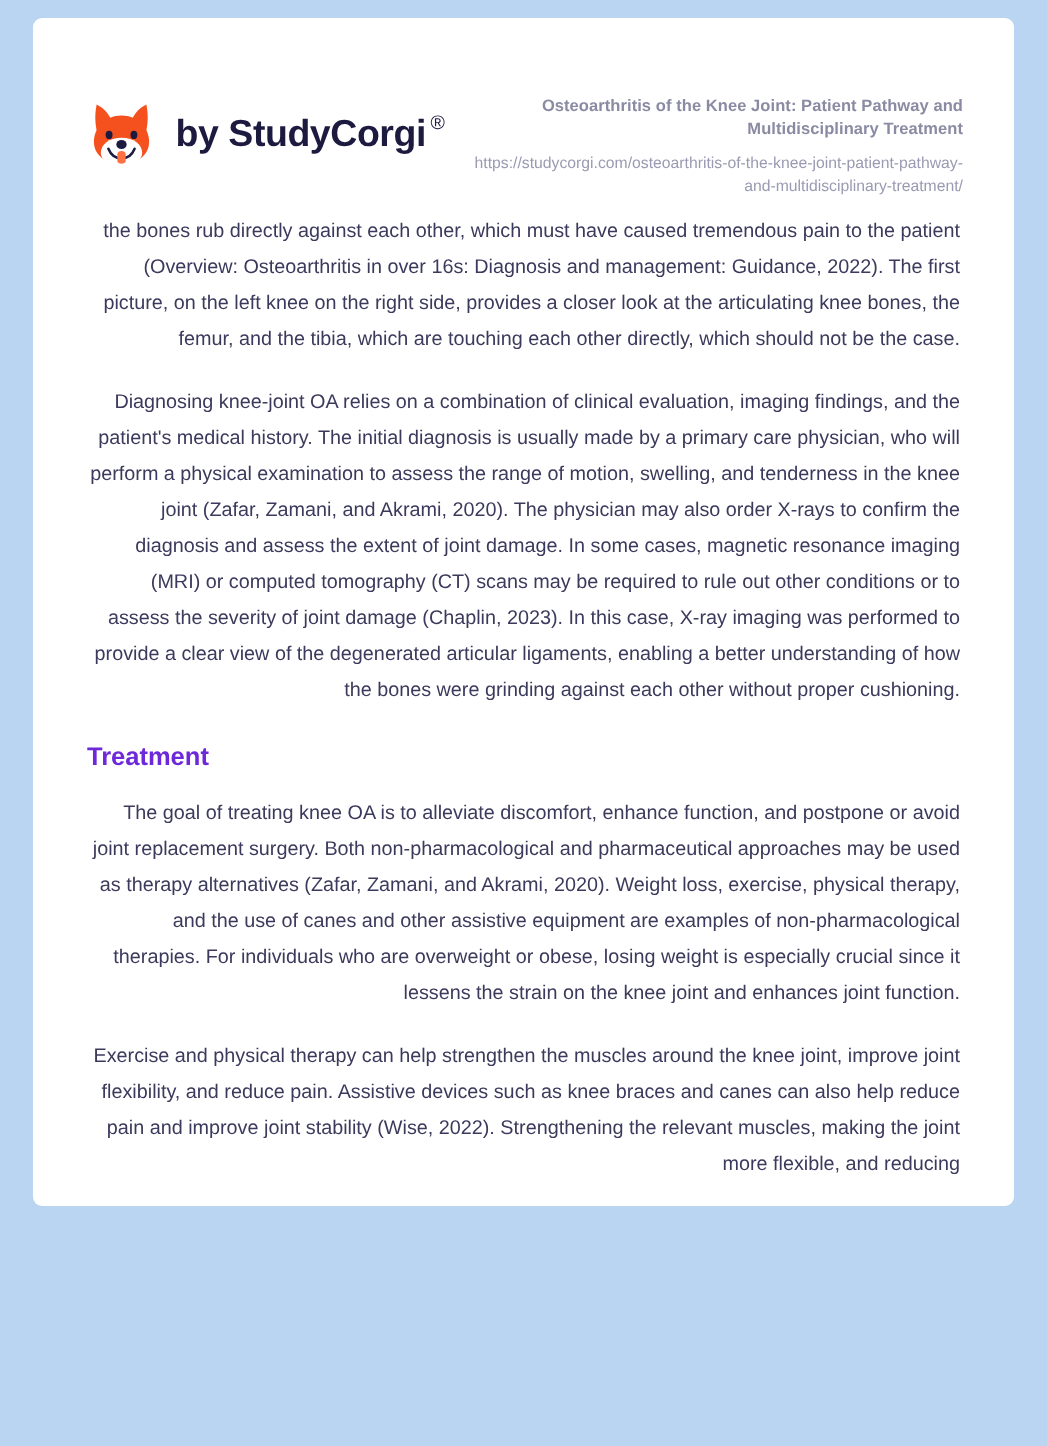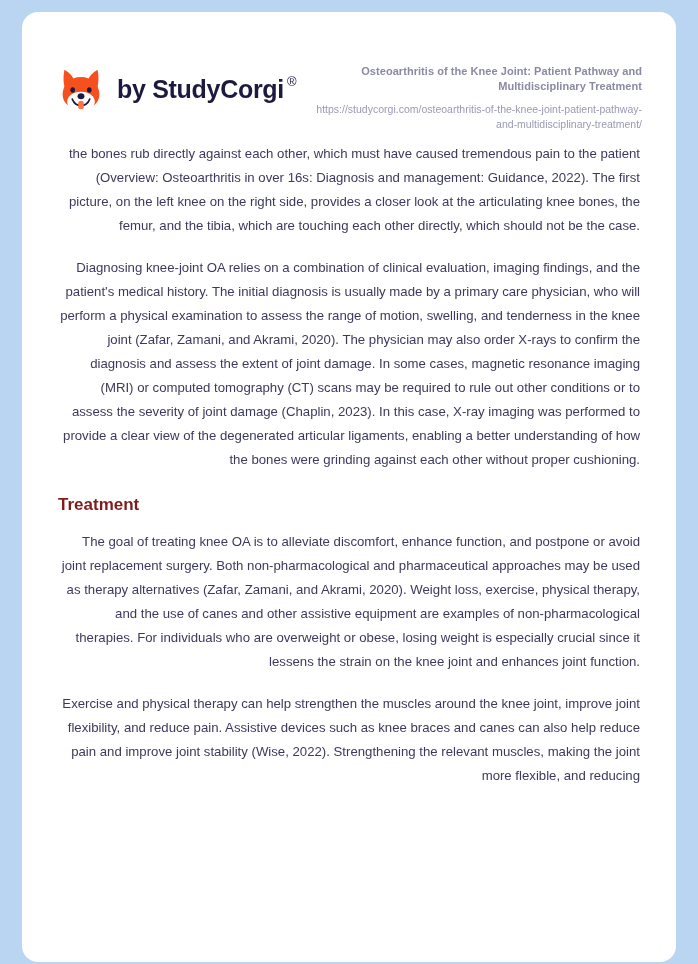--- a/index.html
+++ b/index.html
@@ -14,23 +14,23 @@
     background: #b9d5f2;
     font-family: "Liberation Sans", "DejaVu Sans", sans-serif;
     overflow: hidden;
   }
 
   .page-card {
     position: absolute;
     left: 22px;
     top: 12px;
     width: 654px;
-    height: 950px;
+    height: 792px;
     background: #ffffff;
-    border-radius: 16px;
+    border-radius: 6px;
     overflow: hidden;
   }
 
   
   .doc-header {
     display: flex;
     align-items: flex-start;
     justify-content: space-between;
     padding: 48px 34px 0 36px;
     height: 130px;
@@ -98,21 +98,21 @@
 
   .doc-body p {
     color: #3c3a5c;
     font-size: 13.2px;
     line-height: 24px;
     margin: 0 0 18px 0;
     text-align: right;
   }
 
   .section-heading {
-    color: #7f1d1d;
+    color: #6d28d9;
     font-size: 17px;
     font-weight: bold;
     line-height: 1.3;
     margin: 22px 0 14px 0;
   }
   .section-heading:first-child { margin-top: 0; }
 </style>
 </head>
 <body>
 

